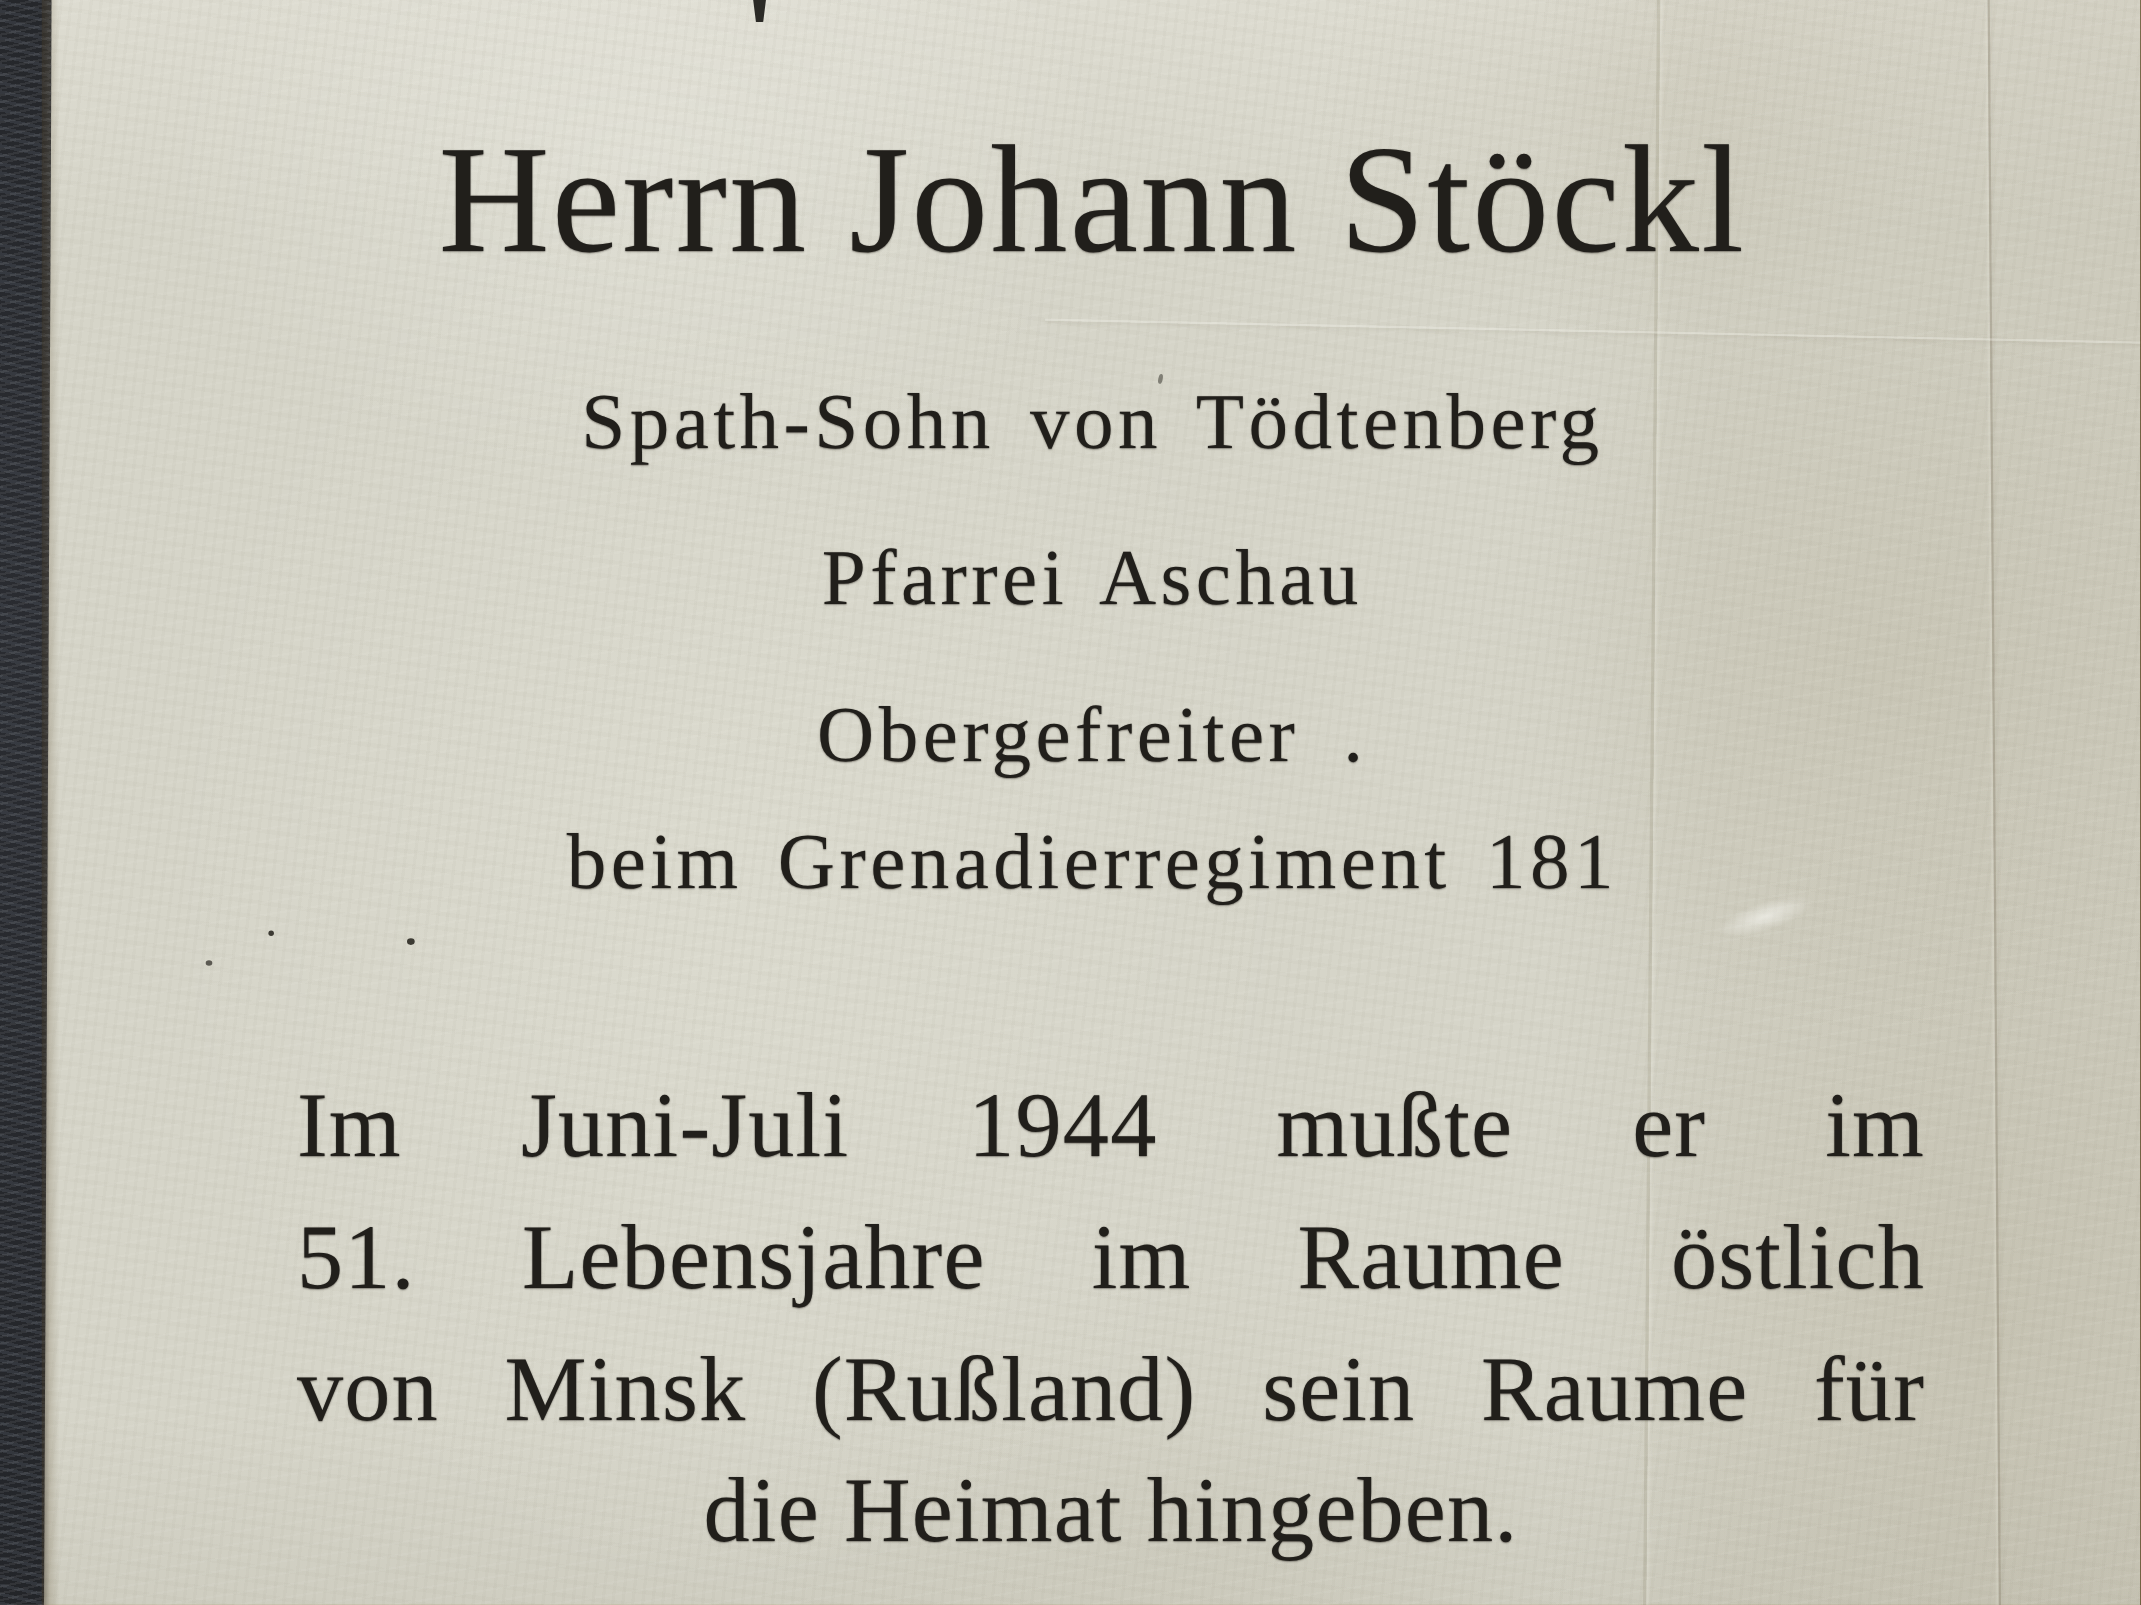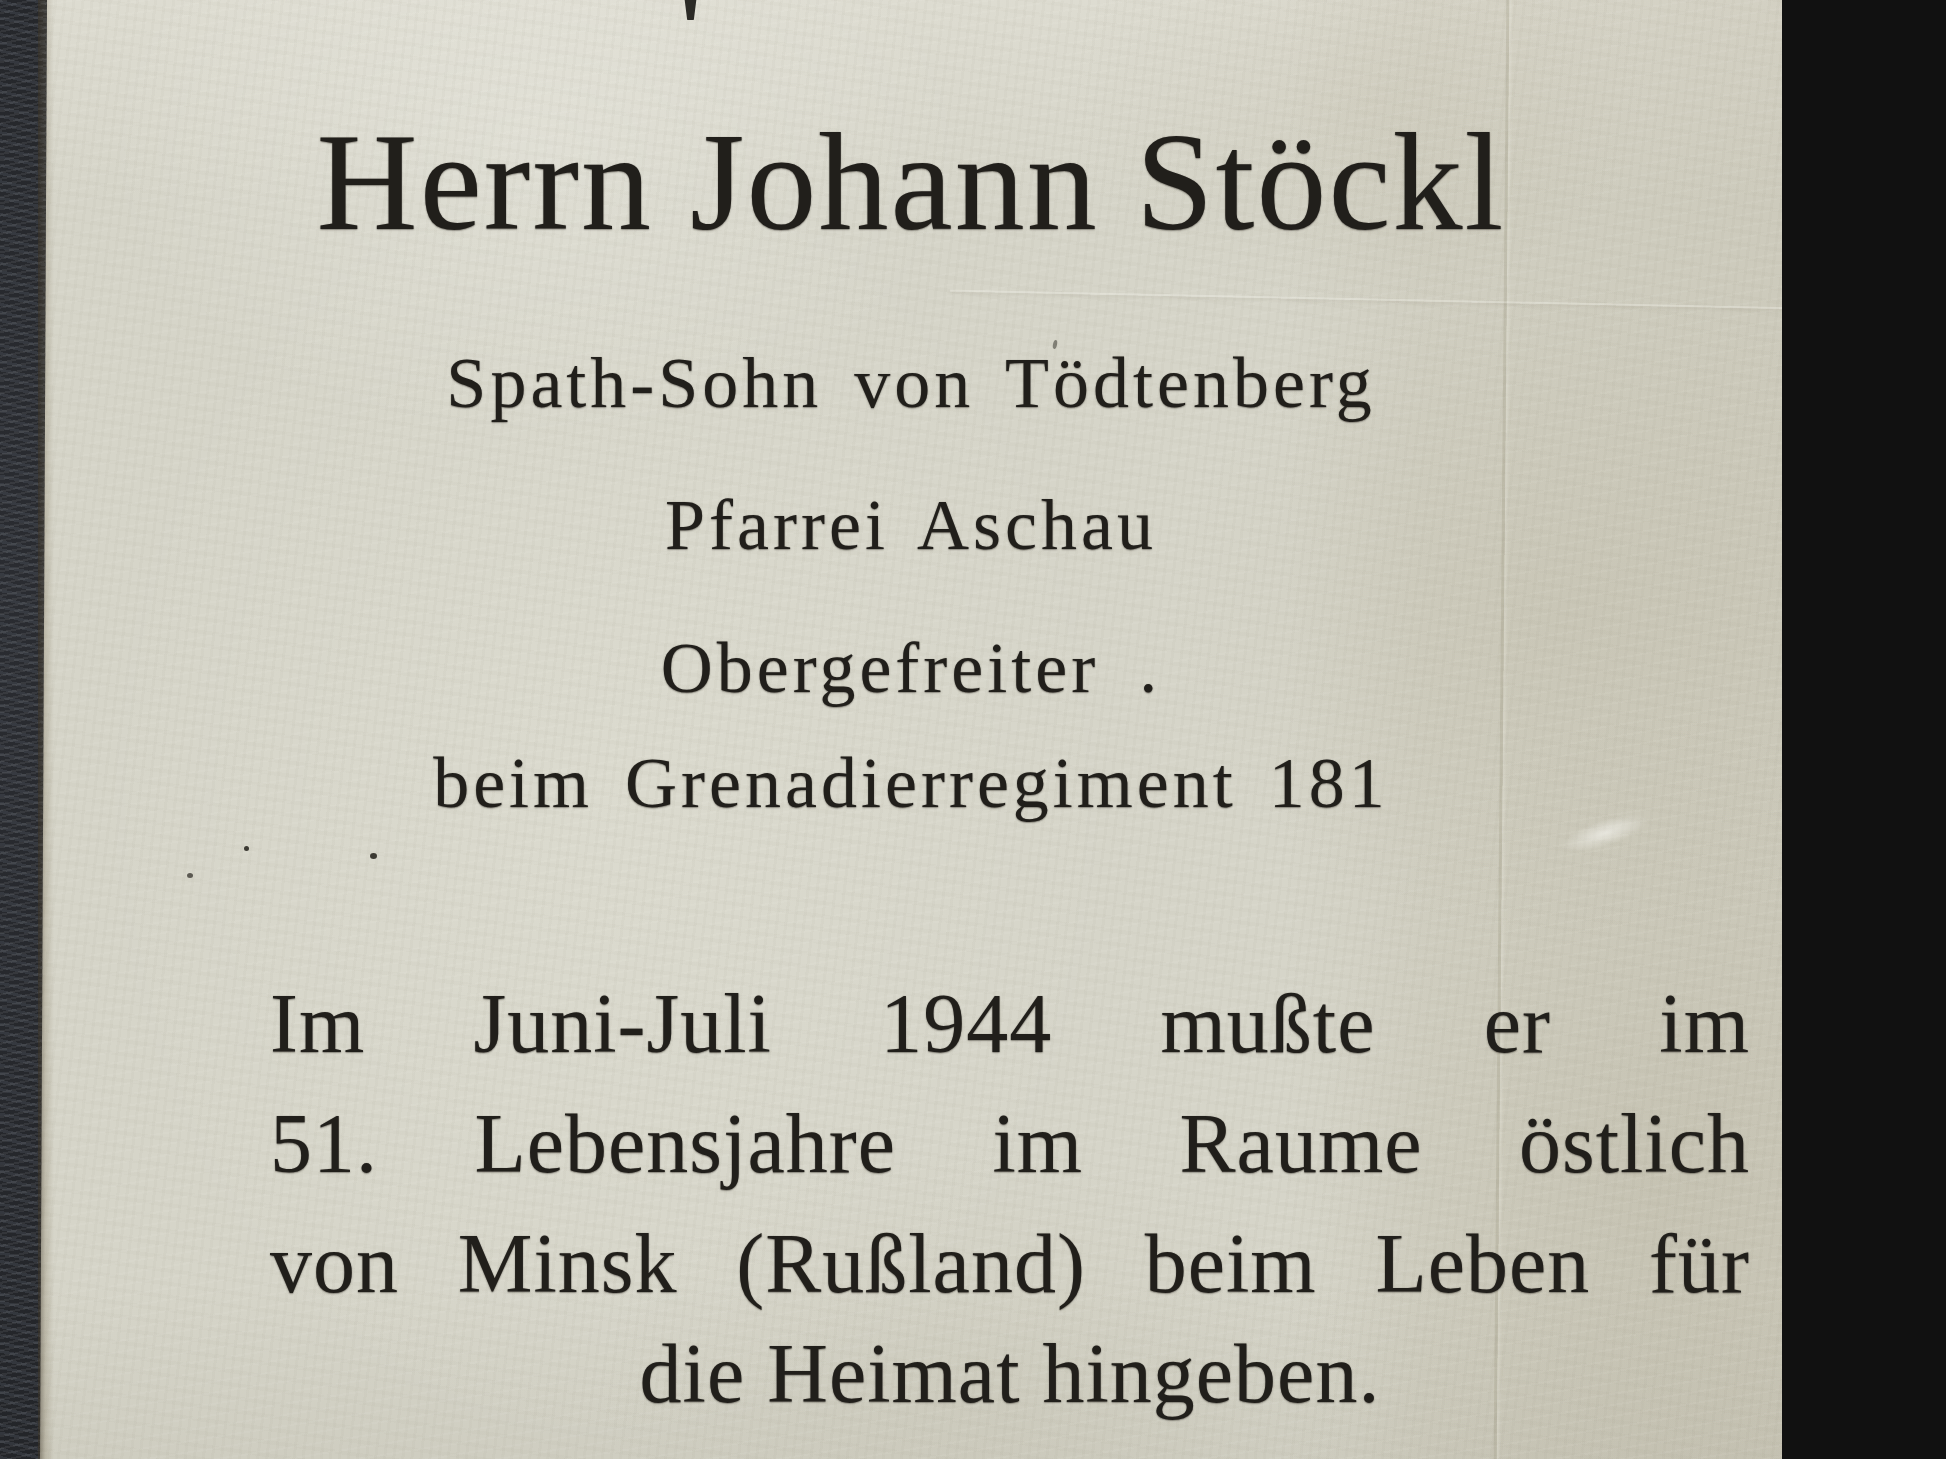--- a/index.html
+++ b/index.html
@@ -1,20 +1,20 @@
 <!DOCTYPE html>
 <html><head>
 <meta charset="utf-8">
 <style>
   html, body { margin: 0; padding: 0; background: #111; }
   * { box-sizing: border-box; }
 
   .photo {
     position: relative;
-    width: 1782px;
+    width: 1946px;
     height: 1459px;
     overflow: hidden;
     font-family: "Liberation Serif", "DejaVu Serif", serif;
     background: #a16207;
   }
 
   
   .paper {
     position: absolute;
     inset: 0;
@@ -184,21 +184,21 @@
 
   <div class="line line-rank ink">Obergefreiter .</div>
 
   <div class="line line-parish ink">Pfarrei Aschau</div>
 
   <div class="line line-regiment ink">beim Grenadierregiment 181</div>
 
   <div class="obituary">
     <div class="oline oline-1 ink">Im Juni-Juli 1944 mußte er im</div>
     <div class="oline oline-2 ink">51. Lebensjahre im Raume östlich</div>
-    <div class="oline oline-3 ink">von Minsk (Rußland) beim Leben für</div>
+    <div class="oline oline-3 ink">von Minsk (Rußland) sein Raume für</div>
     <div class="oline oline-4 ink">die Heimat hingeben.</div>
   </div>
 
   <div class="speck speck-1"></div>
   <div class="speck speck-2"></div>
   <div class="speck speck-3"></div>
   <div class="speck speck-4"></div>
 
 </div>
 

